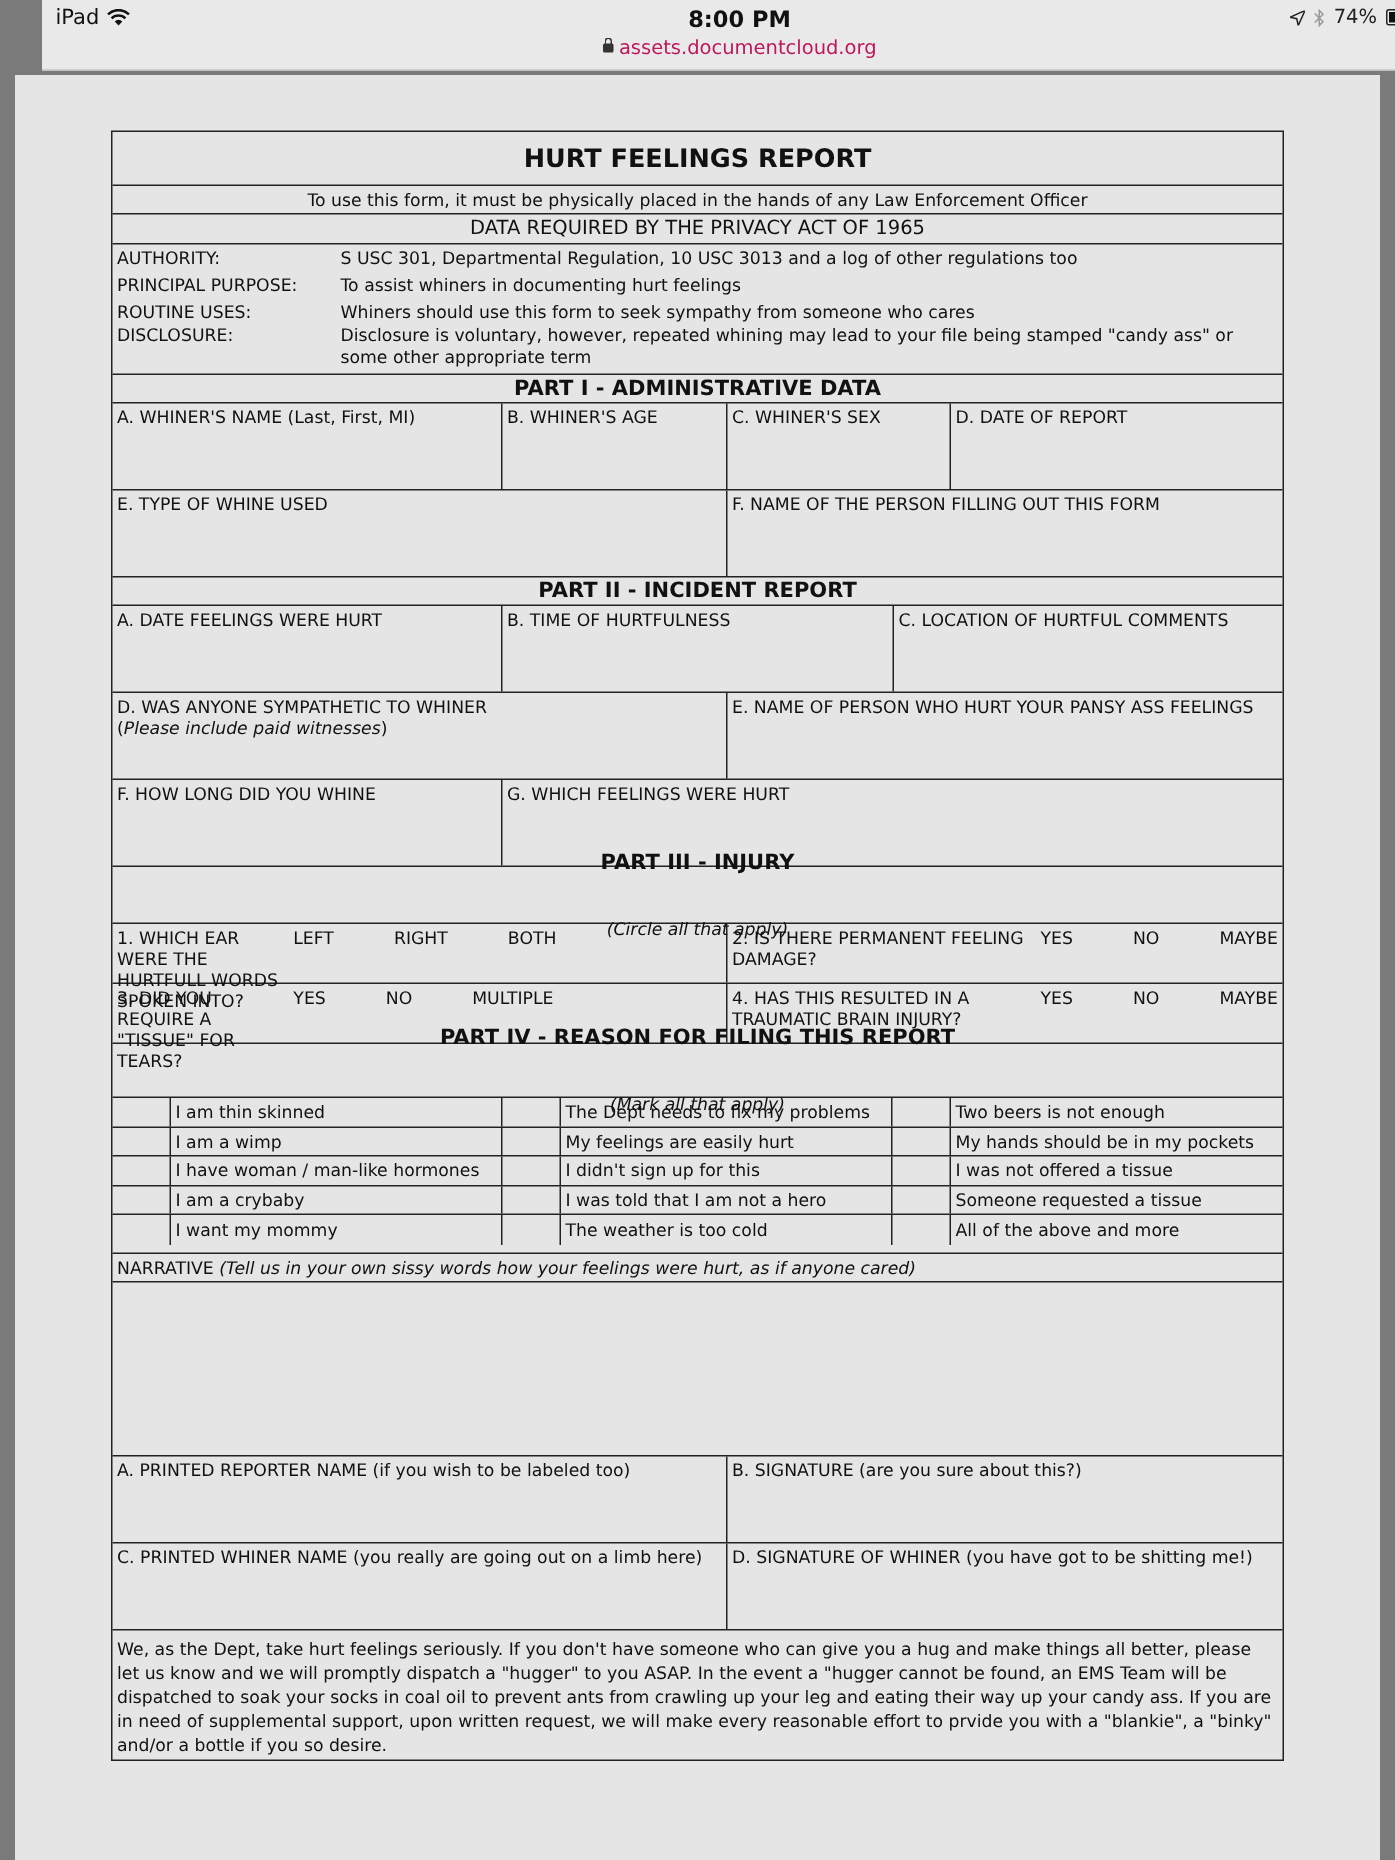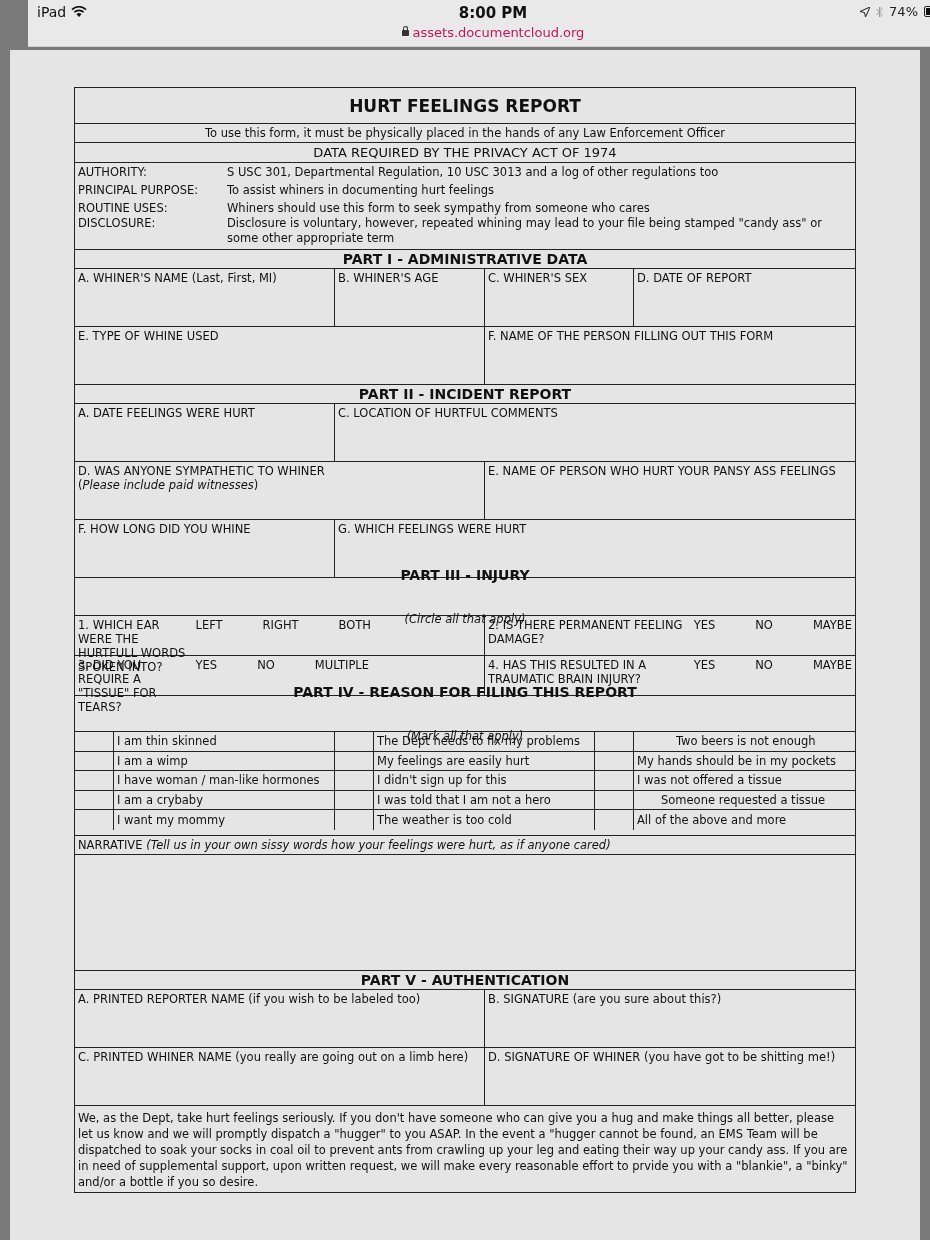--- a/index.html
+++ b/index.html
@@ -71,21 +71,21 @@
   <div class="url">
     <span class="lock"></span><span>assets.documentcloud.org</span>
   </div>
 </div>
 
 <div class="page">
   <div class="form">
 
     <div class="row title">HURT FEELINGS REPORT</div>
     <div class="row center sub">To use this form, it must be physically placed in the hands of any Law Enforcement Officer</div>
-    <div class="row center privacy">DATA REQUIRED BY THE PRIVACY ACT OF 1974</div>
+    <div class="row center privacy">DATA REQUIRED BY THE PRIVACY ACT OF 1965</div>
 
     <div class="row">
       <div class="pa" style="width:100%">
         <div class="pa-line">
             <span class="pa-k">AUTHORITY:</span>
             <span>S USC 301, Departmental Regulation, 10 USC 3013 and a log of other regulations too</span>
           </div>
         <div class="pa-line">
             <span class="pa-k">PRINCIPAL PURPOSE:</span>
             <span>To assist whiners in documenting hurt feelings</span>
@@ -109,20 +109,21 @@
       <div class="cell" style="flex:1"><span>D. DATE OF REPORT</span></div>
     </div>
     <div class="row box">
       <div class="cell" style="width:410px"><span>E. TYPE OF WHINE USED</span></div>
       <div class="cell" style="flex:1"><span>F. NAME OF THE PERSON FILLING OUT THIS FORM</span></div>
     </div>
 
     <div class="row part-head">PART II - INCIDENT REPORT</div>
     <div class="row box">
       <div class="cell" style="width:260px"><span>A. DATE FEELINGS WERE HURT</span></div>
+      <div class="cell" style="width:261px"><span>B. TIME OF HURTFULNESS</span></div>
       <div class="cell" style="flex:1"><span>C. LOCATION OF HURTFUL COMMENTS</span></div>
     </div>
     <div class="row box">
       <div class="cell" style="width:410px">
         <div>D. WAS ANYONE SYMPATHETIC TO WHINER</div>
         <div>(<em>Please include paid witnesses</em>)</div>
       </div>
       <div class="cell" style="flex:1;white-space:nowrap;overflow:hidden"><span>E. NAME OF PERSON WHO HURT YOUR PANSY ASS FEELINGS</span></div>
     </div>
     <div class="row box">
@@ -175,21 +176,21 @@
       <span class="ph-t">PART IV - REASON FOR FILING THIS REPORT</span>
       <span class="ph-s">(Mark all that apply)</span>
     </div>
     <div class="reasons" id="reasons">
         <div class="row r">
           <div class="chk"></div>
           <div class="rtxt" style="width: 221px;">I am thin skinned</div>
           <div class="chk"></div>
           <div class="rtxt" style="width: 221px;">The Dept needs to fix my problems</div>
           <div class="chk"></div>
-          <div class="rtxt" style="flex: 1 1 0%; border-right: none; margin-left: 39px;">Two beers is not enough</div>
+          <div class="rtxt" style="flex: 1 1 0%; border-right: none;">Two beers is not enough</div>
         </div>
         <div class="row r">
           <div class="chk"></div>
           <div class="rtxt" style="width: 221px;">I am a wimp</div>
           <div class="chk"></div>
           <div class="rtxt" style="width: 221px;">My feelings are easily hurt</div>
           <div class="chk"></div>
           <div class="rtxt" style="flex: 1 1 0%; border-right: none;">My hands should be in my pockets</div>
         </div>
         <div class="row r">
@@ -199,39 +200,38 @@
           <div class="rtxt" style="width: 221px;">I didn't sign up for this</div>
           <div class="chk"></div>
           <div class="rtxt" style="flex: 1 1 0%; border-right: none;">I was not offered a tissue</div>
         </div>
         <div class="row r">
           <div class="chk"></div>
           <div class="rtxt" style="width: 221px;">I am a crybaby</div>
           <div class="chk"></div>
           <div class="rtxt" style="width: 221px;">I was told that I am not a hero</div>
           <div class="chk"></div>
-          <div class="rtxt" style="flex: 1 1 0%; border-right: none; margin-left: 24px;">Someone requested a tissue</div>
+          <div class="rtxt" style="flex: 1 1 0%; border-right: none;">Someone requested a tissue</div>
         </div>
         <div class="row r">
           <div class="chk"></div>
           <div class="rtxt" style="width: 221px;">I want my mommy</div>
           <div class="chk"></div>
           <div class="rtxt" style="width: 221px;">The weather is too cold</div>
           <div class="chk"></div>
           <div class="rtxt" style="flex: 1 1 0%; border-right: none;">All of the above and more</div>
         </div>
       </div>
     <div class="row" style="height:6px"></div>
 
     <div class="row narr-label">
       <span>NARRATIVE</span>&nbsp;<em>(Tell us in your own sissy words how your feelings were hurt, as if anyone cared)</em>
     </div>
     <div class="row narr-body"></div>
 
-    <div class="row part-head">PART V - AUTHENTICATION</div>
     <div class="row box">
       <div class="cell" style="width:410px"><span>A. PRINTED REPORTER NAME (if you wish to be labeled too)</span></div>
       <div class="cell" style="flex:1"><span>B. SIGNATURE (are you sure about this?)</span></div>
     </div>
     <div class="row box">
       <div class="cell" style="width:410px;white-space:nowrap;overflow:hidden"><span>C. PRINTED WHINER NAME (you really are going out on a limb here)</span></div>
       <div class="cell" style="flex:1;white-space:nowrap;overflow:hidden"><span>D. SIGNATURE OF WHINER (you have got to be shitting me!)</span></div>
     </div>
 
     <div class="row footer">We, as the Dept, take hurt feelings seriously.  If you don't have someone who can give you a hug and make things all better, please let us know and we will promptly dispatch a "hugger" to you ASAP.  In the event a "hugger cannot be found, an EMS Team will be dispatched to soak your socks in coal oil to prevent ants from crawling up your leg and eating their way up your candy ass. If you are in need of supplemental support, upon written request, we will make every reasonable effort to prvide you with a "blankie", a "binky" and/or a bottle if you so desire.</div>

